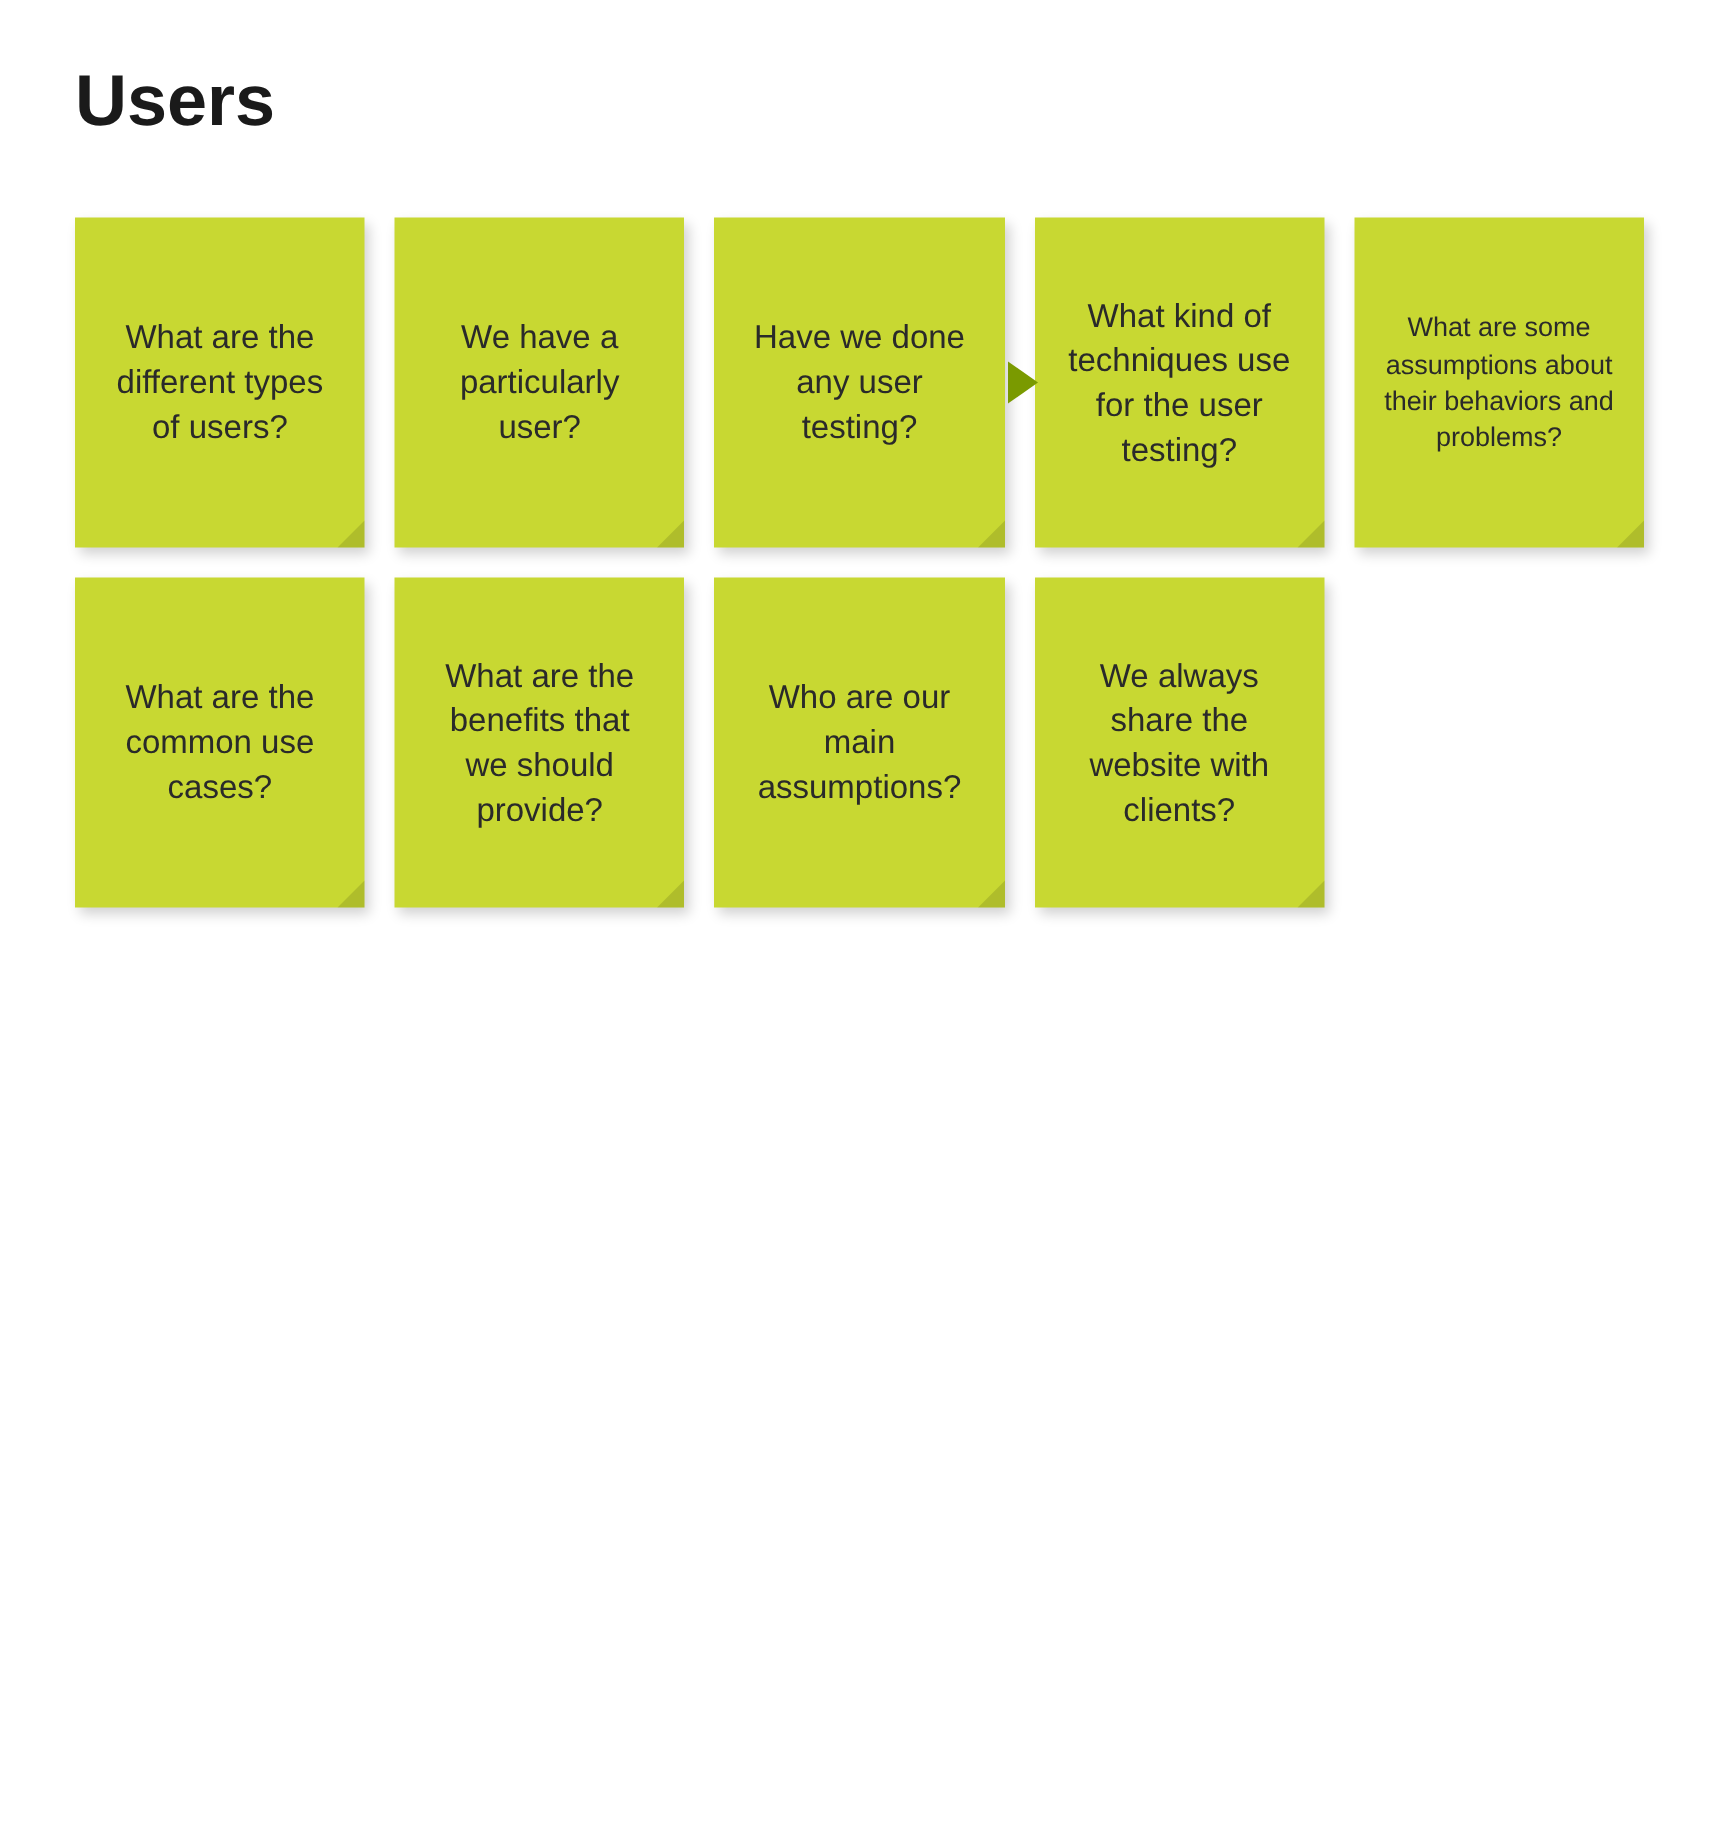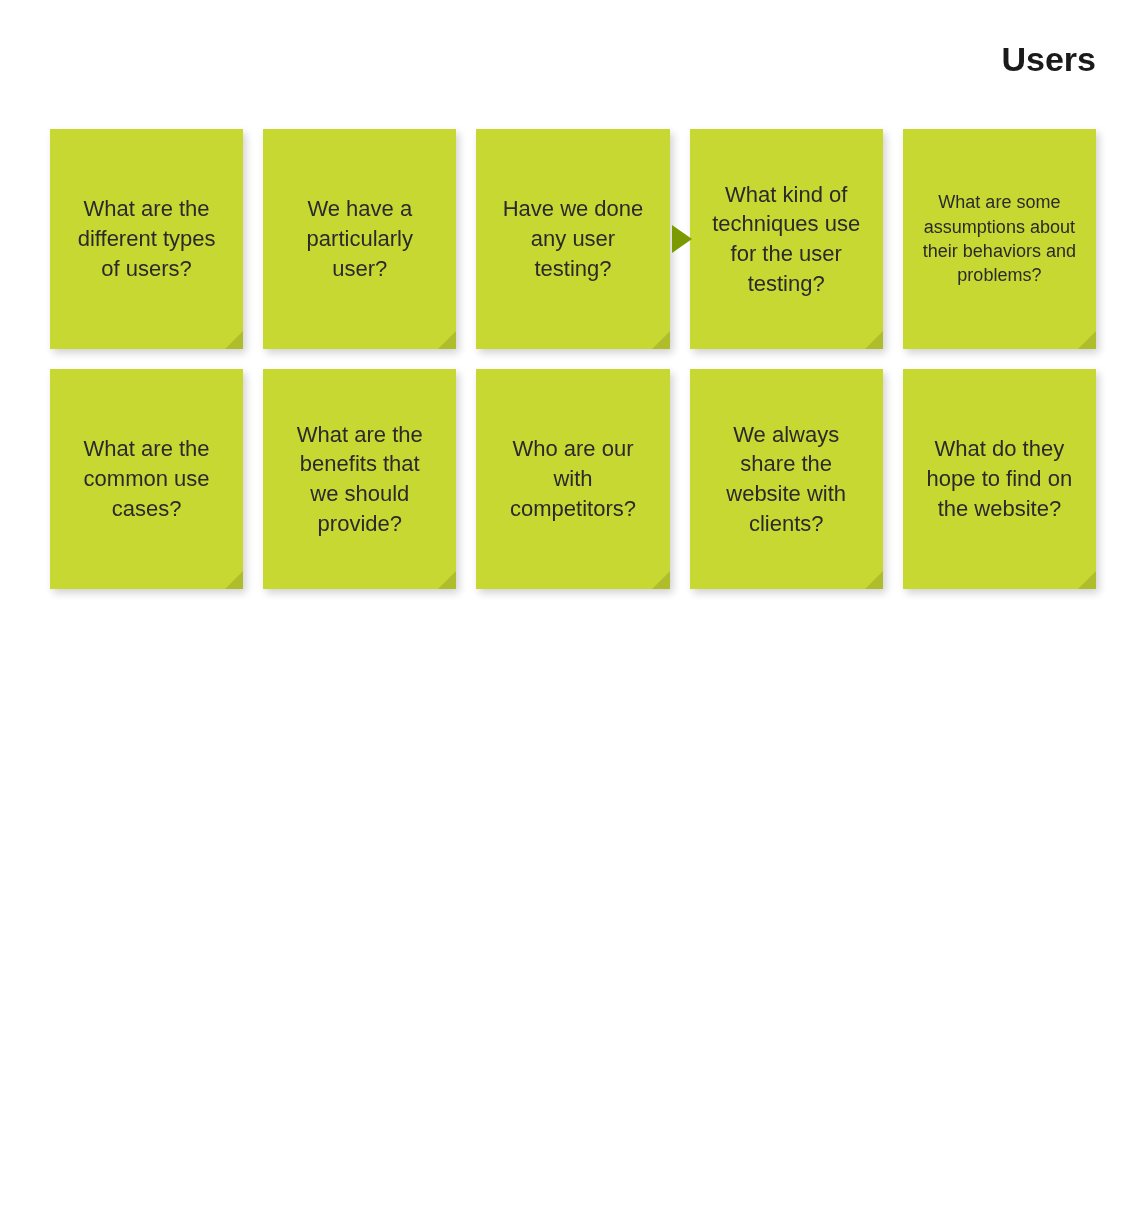--- a/index.html
+++ b/index.html
@@ -10,26 +10,25 @@
 
     body {
       background: #ffffff;
       font-family: 'Arial', sans-serif;
       width: 1146px;
       min-height: 1222px;
       padding: 40px 50px;
     }
 
     .page-title {
-      font-size: 34px;
+      font-size: 48px;
       font-weight: 900;
       color: #1a1a1a;
       margin-bottom: 50px;
       font-family: Arial, sans-serif;
-      text-align: right;
     }
 
     .grid-container {
       display: grid;
       grid-template-columns: repeat(5, 1fr);
       grid-template-rows: repeat(3, auto);
       gap: 20px;
       position: relative;
       margin-top: 36px;
     }
@@ -139,29 +138,24 @@
   <div class="note-wrapper">
     <div class="sticky-note">
       <span class="note-text">What are the benefits that we should provide?</span>
     </div>
   </div>
 
 
 
   <div class="note-wrapper">
     <div class="sticky-note">
-      <span class="note-text">Who are our with competitors?</span>
+      <span class="note-text">Who are our main assumptions?</span>
     </div>
   </div>
 
   <div class="note-wrapper">
     <div class="sticky-note">
       <span class="note-text">We always share the website with clients?</span>
     </div>
   </div>
 
-  <div class="note-wrapper">
-    <div class="sticky-note">
-      <span class="note-text">What do they hope to find on the website?</span>
-    </div>
-  </div>
 
 </div>
 
 </body></html>

